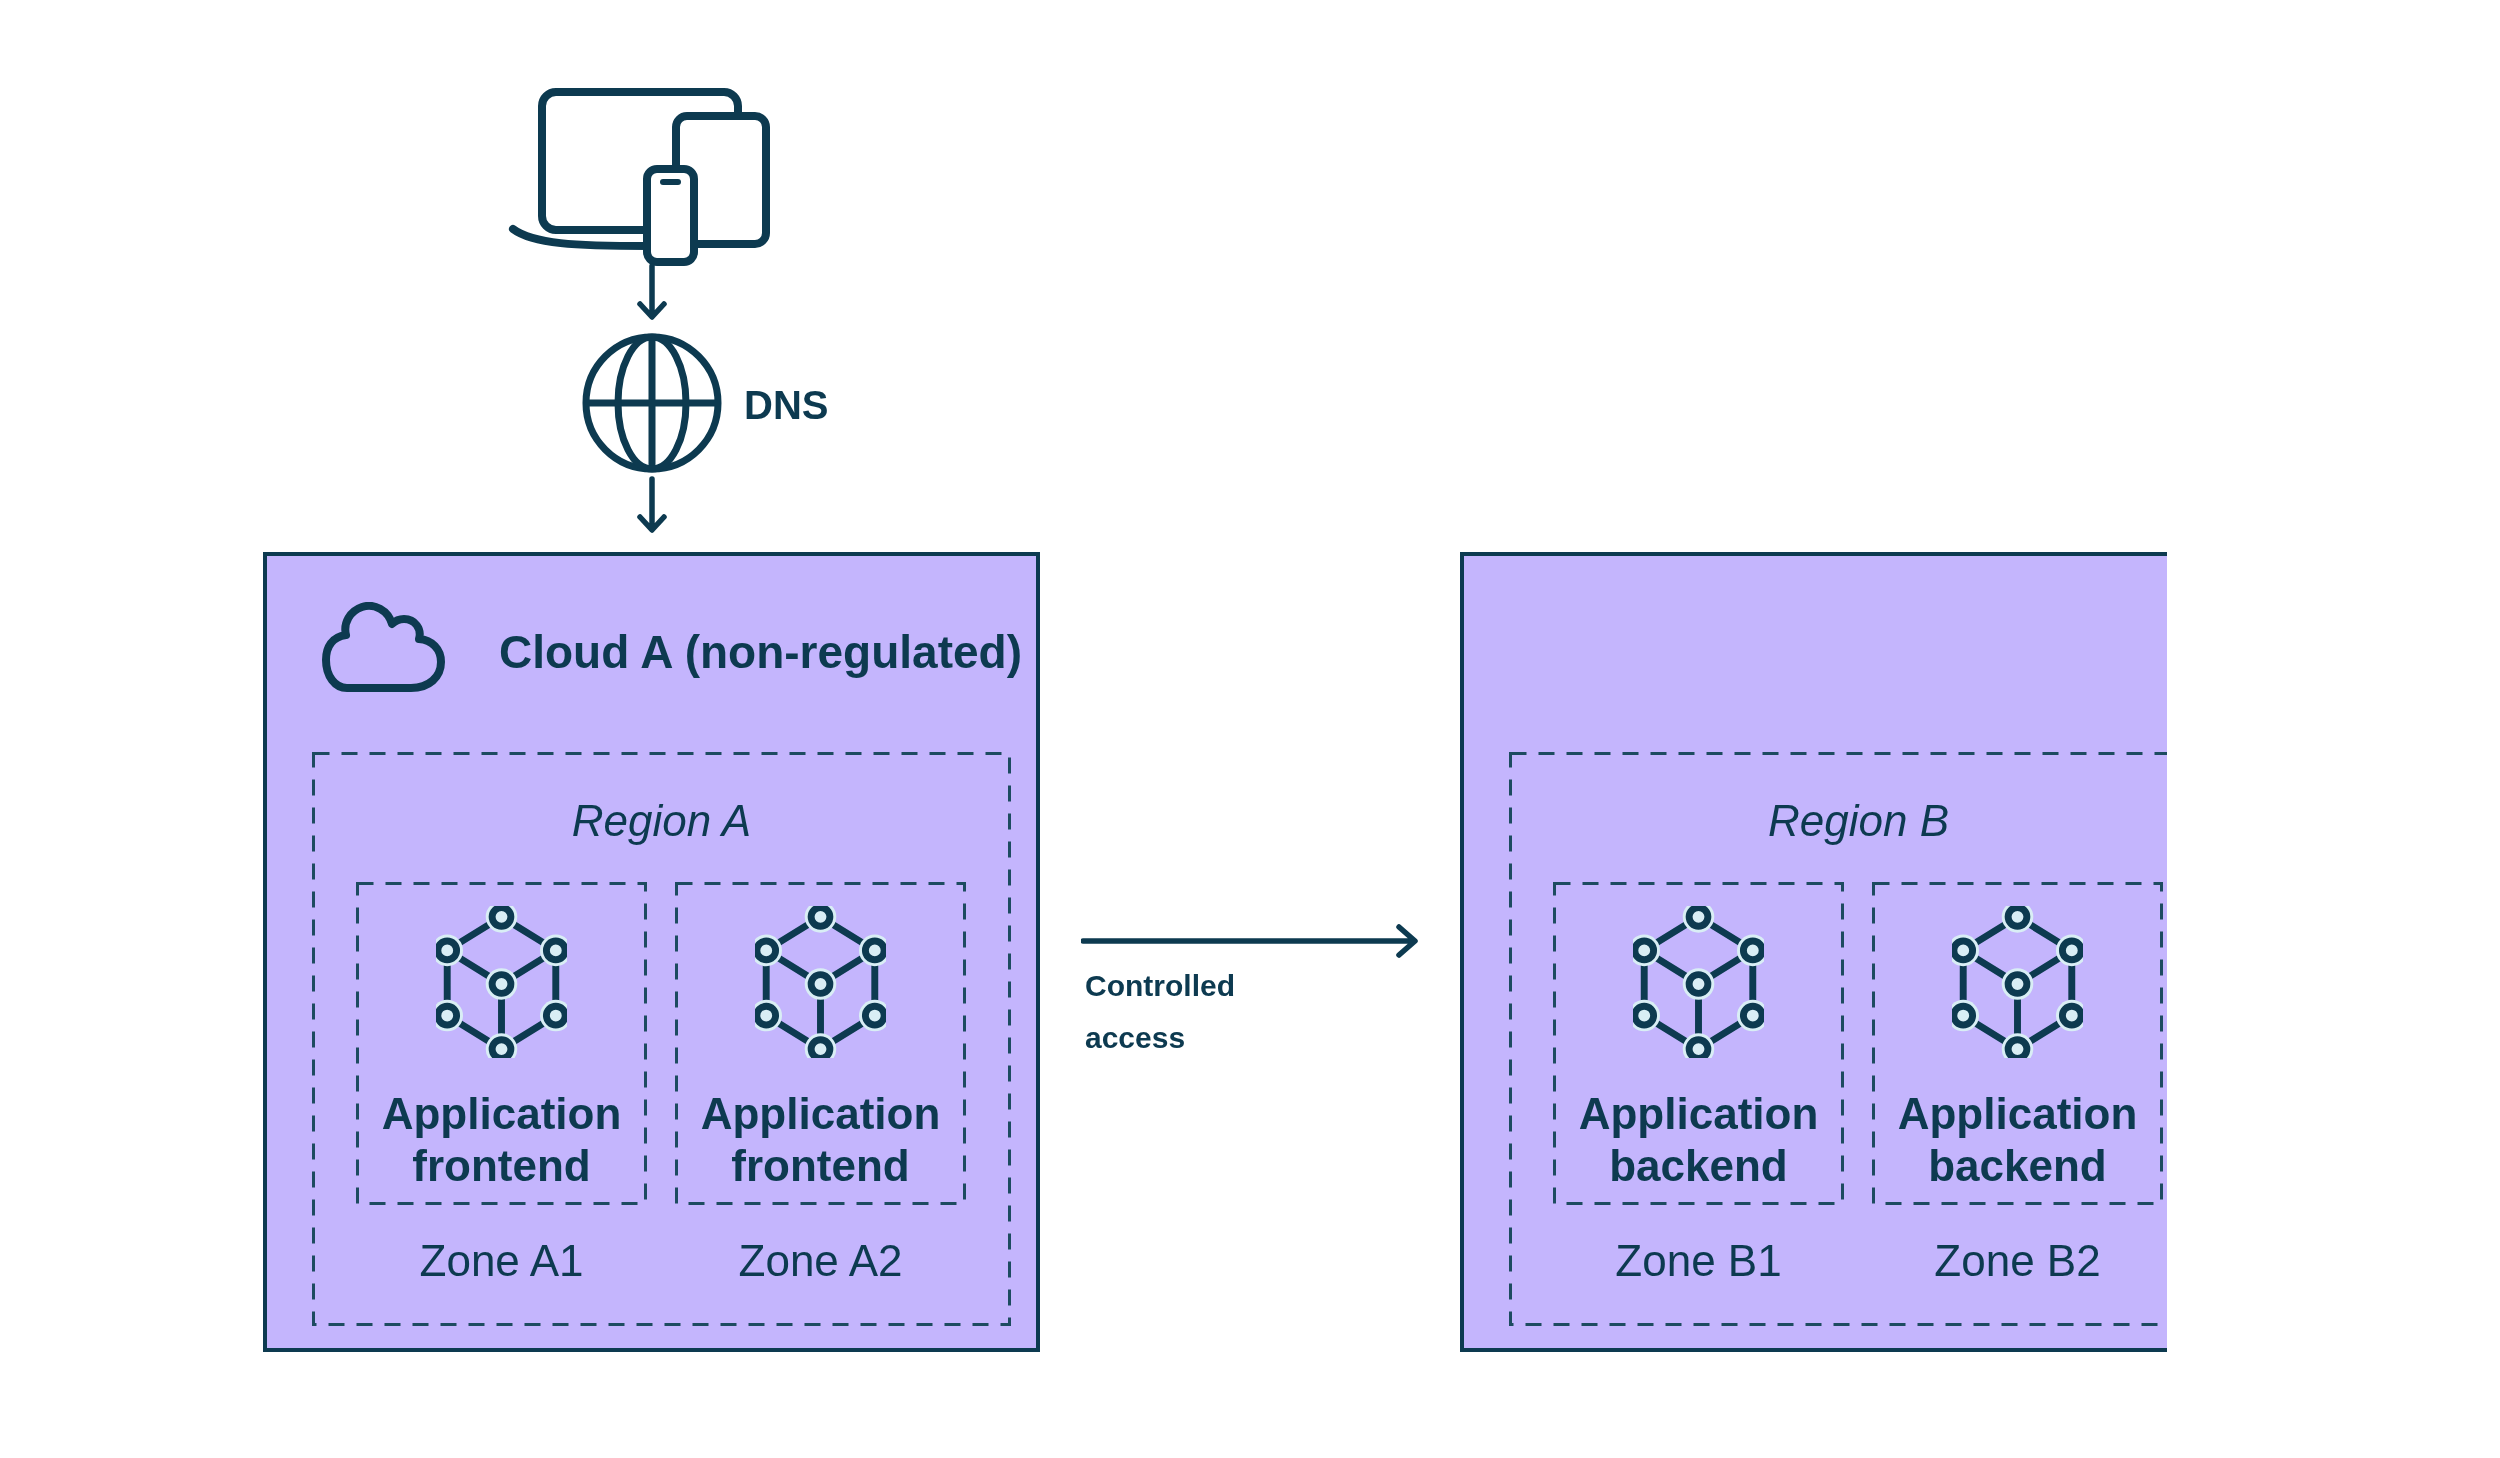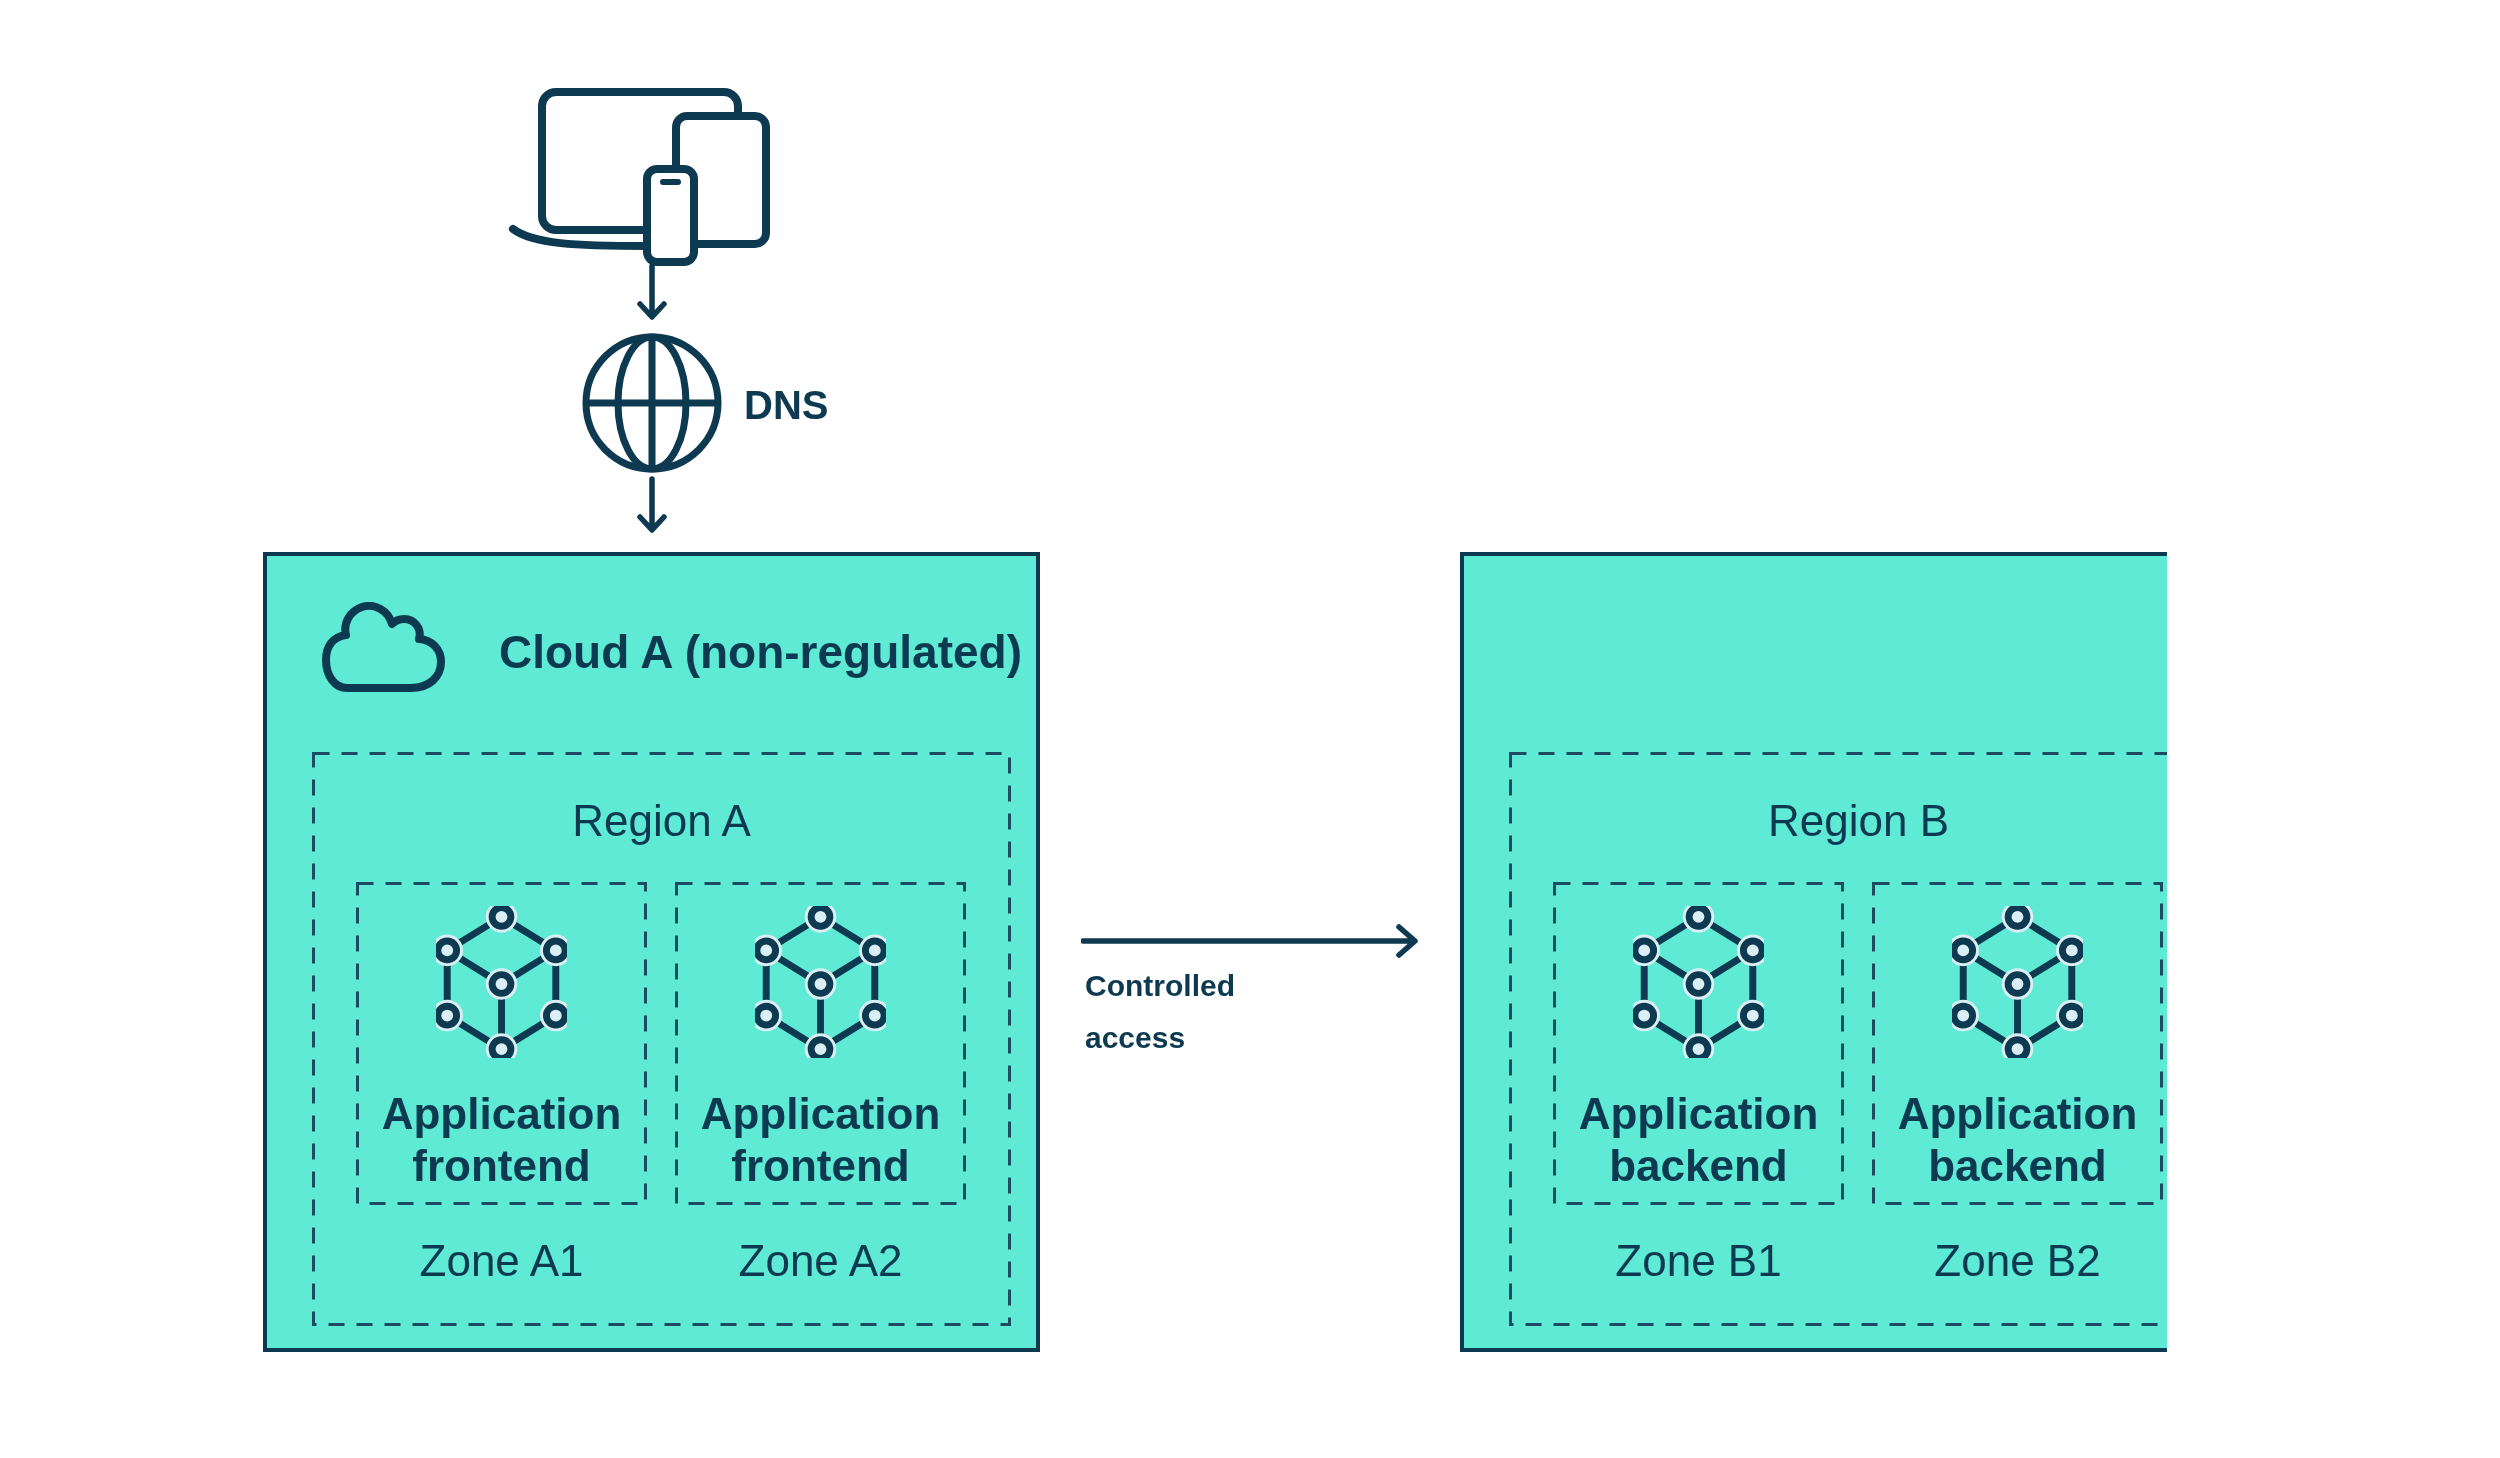--- a/index.html
+++ b/index.html
@@ -23,36 +23,36 @@
   .arrow-down-2 { position: absolute; left: 630px; top: 475px; }
 
   
   .arrow-right  { position: absolute; left: 1081px; top: 915px; }
   .flow-label   { position: absolute; left: 1085px; top: 960px; width: 250px;
                   font-size: 30px; line-height: 52px; font-weight: bold; }
 
   
   .cloud-panel {
     position: absolute; top: 552px; width: 777px; height: 800px;
-    background: #5eead4; border: 4px solid #0d3a50; box-sizing: border-box;
+    background: #c4b5fd; border: 4px solid #0d3a50; box-sizing: border-box;
   }
   .cloud-panel.cloud-a { left: 263px; }
   .cloud-panel.cloud-b { left: 1460px; }
 
   .cloud-header {
     position: absolute; left: 50px; top: 44px; height: 104px;
     display: flex; align-items: center; gap: 48px;
   }
   .cloud-title { font-size: 46px; font-weight: bold; margin: 0; white-space: nowrap; }
 
   .region-box { position: absolute; left: 45px; top: 196px; width: 699px; height: 574px; }
   .dash-rect  { position: absolute; left: 0; top: 0; }
   .region-label {
     position: absolute; left: 0; top: 44px; width: 100%;
-    text-align: center; font-size: 44px; font-weight: normal;
+    text-align: center; font-size: 44px; font-weight: normal; font-style: italic;
   }
 
   .zone-box {
     position: absolute; top: 130px; width: 291px; height: 323px;
     display: flex; flex-direction: column; align-items: center;
   }
   .zone-box.zone-1 { left: 44px; }
   .zone-box.zone-2 { left: 363px; }
   .cube-icon { margin-top: 24px; }
   .app-label {

